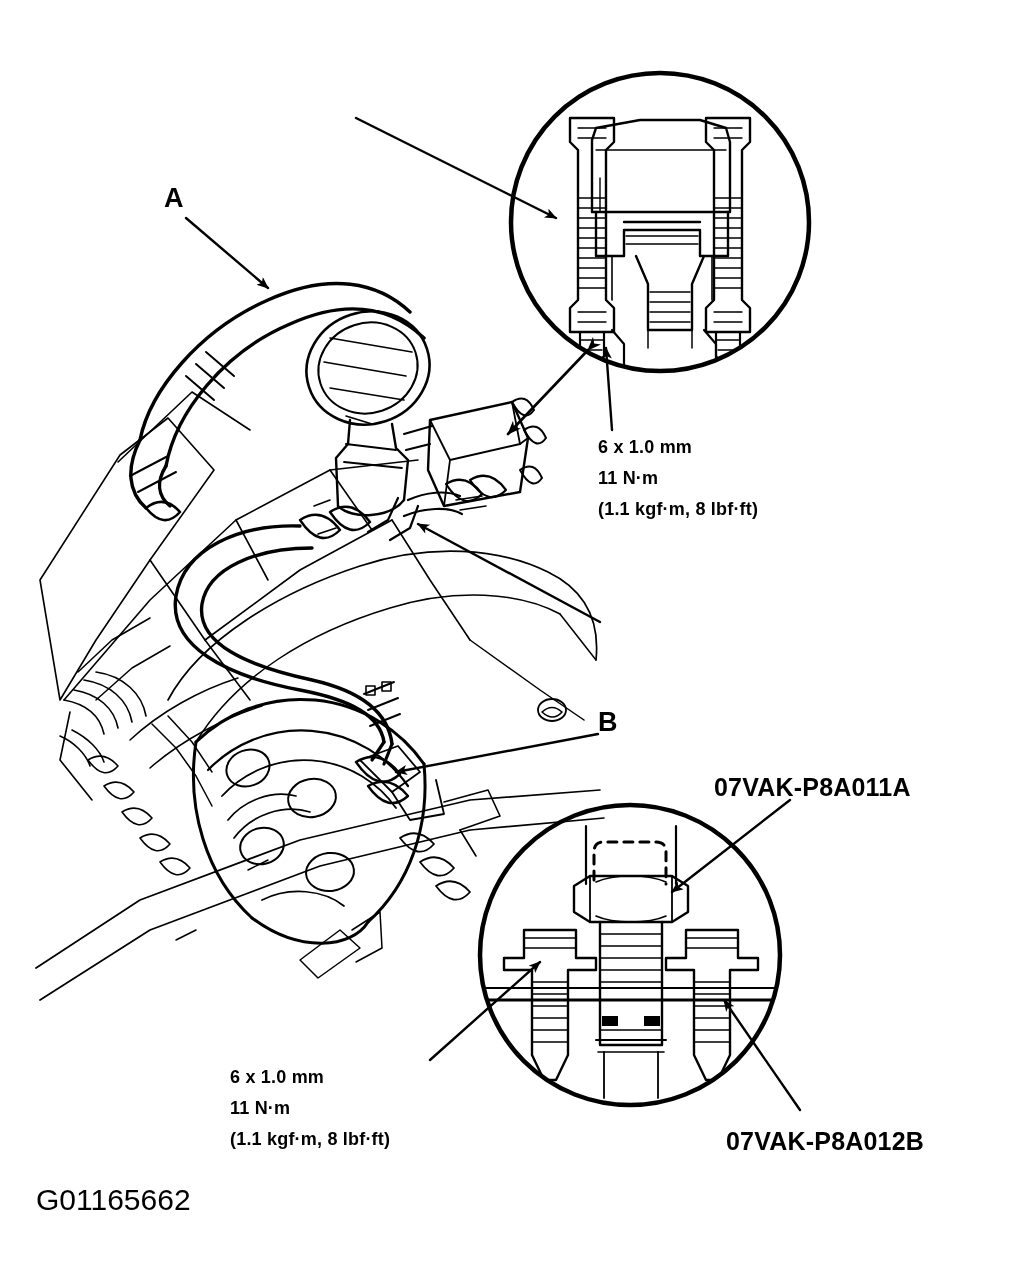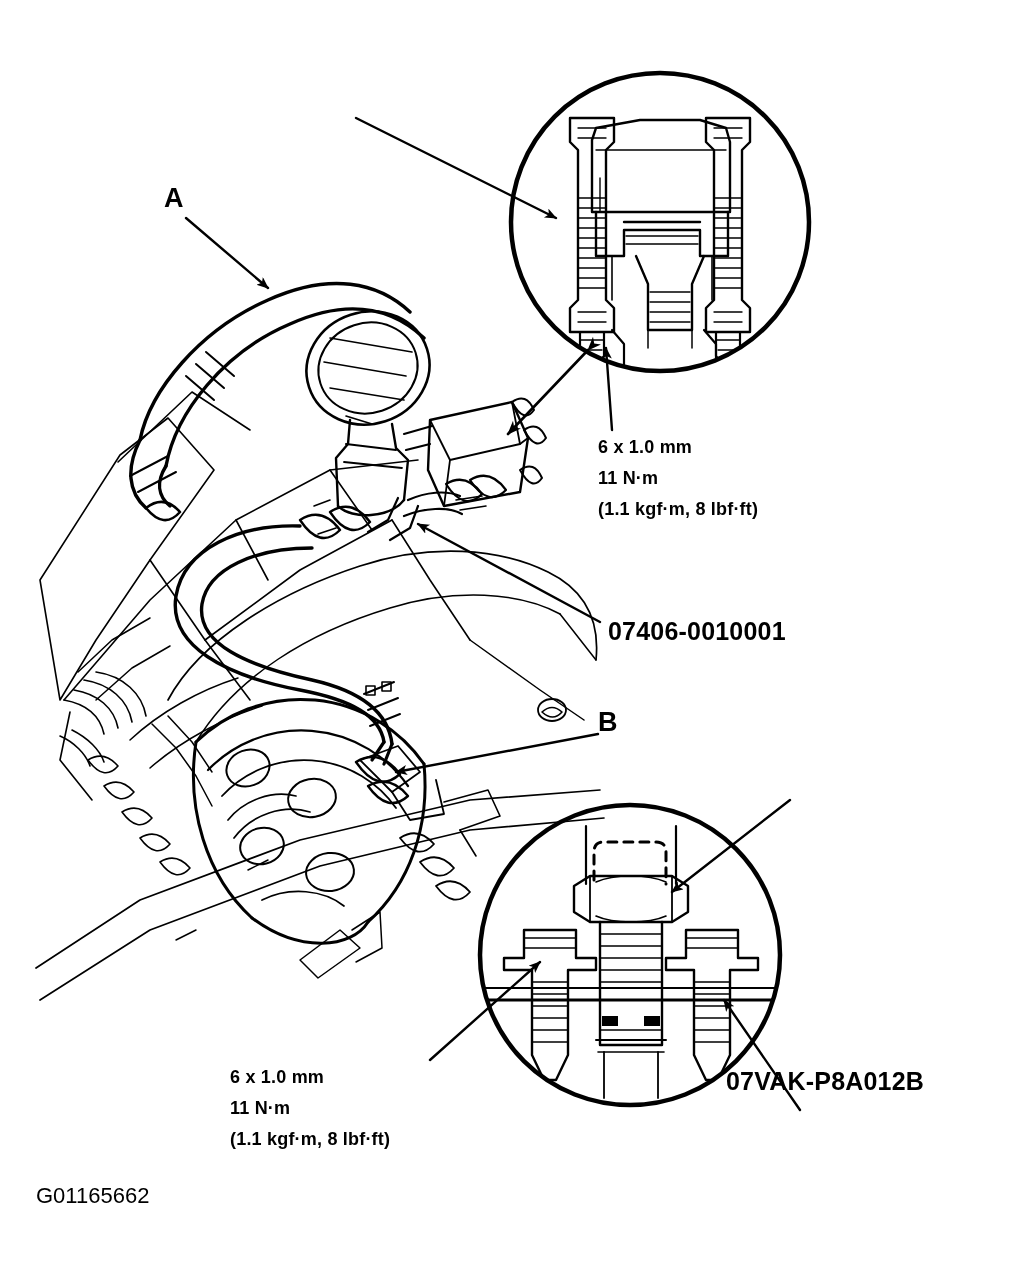--- a/index.html
+++ b/index.html
@@ -4,21 +4,21 @@
 <style>
   html,body{margin:0;padding:0;background:#fff;}
   body{width:1016px;height:1283px;position:relative;overflow:hidden;
        font-family:"Liberation Sans",sans-serif;color:#000;}
   #stage{position:absolute;inset:0;width:1016px;height:1283px;}
   svg{position:absolute;top:0;left:0;width:1016px;height:1283px;}
   .lbl{position:absolute;font-weight:bold;font-size:25px;letter-spacing:.2px;
        white-space:nowrap;line-height:1.24;}
   .lbl.spec{font-size:18px;}
   .lbl.letter{font-size:27px;}
-  .figid{position:absolute;font-size:22px;font-weight:normal;white-space:nowrap;}
+  .figid{position:absolute;font-size:30px;font-weight:normal;white-space:nowrap;}
 </style>
 </head>
 <body>
 
 <div id="stage">
 
   <svg viewBox="0 0 1016 1283">
     <defs>
       <marker id="ah" markerWidth="13" markerHeight="13" refX="11" refY="5" orient="auto" markerUnits="userSpaceOnUse">
         <path d="M0,0 L12,5 L0,10 L3,5 Z" fill="#000"></path>
@@ -355,24 +355,24 @@
 
   <div class="lbl letter" style="left:164px;top:182px;">A</div>
 
   <div class="lbl letter" style="left:598px;top:706px;">B</div>
 
 
   <div class="lbl spec" style="left:598px;top:436px;">6 x 1.0 mm</div>
   <div class="lbl spec" style="left:598px;top:467px;">11 N·m</div>
   <div class="lbl spec" style="left:598px;top:498px;">(1.1 kgf·m, 8 lbf·ft)</div>
 
-  <div class="lbl" style="left:608px;top:616px;">07406-0010001</div>
-
+
+  <div class="lbl" style="left:714px;top:772px;">07VAK-P8A011A</div>
 
   <div class="lbl spec" style="left:230px;top:1066px;">6 x 1.0 mm</div>
   <div class="lbl spec" style="left:230px;top:1097px;">11 N·m</div>
   <div class="lbl spec" style="left:230px;top:1128px;">(1.1 kgf·m, 8 lbf·ft)</div>
 
-  <div class="lbl" style="left:726px;top:1066px;">07VAK-P8A012B</div>
+  <div class="lbl" style="left:726px;top:1126px;">07VAK-P8A012B</div>
 
   <div class="figid" style="left:36px;top:1183px;">G01165662</div>
 
 </div>
 
 </body></html>

